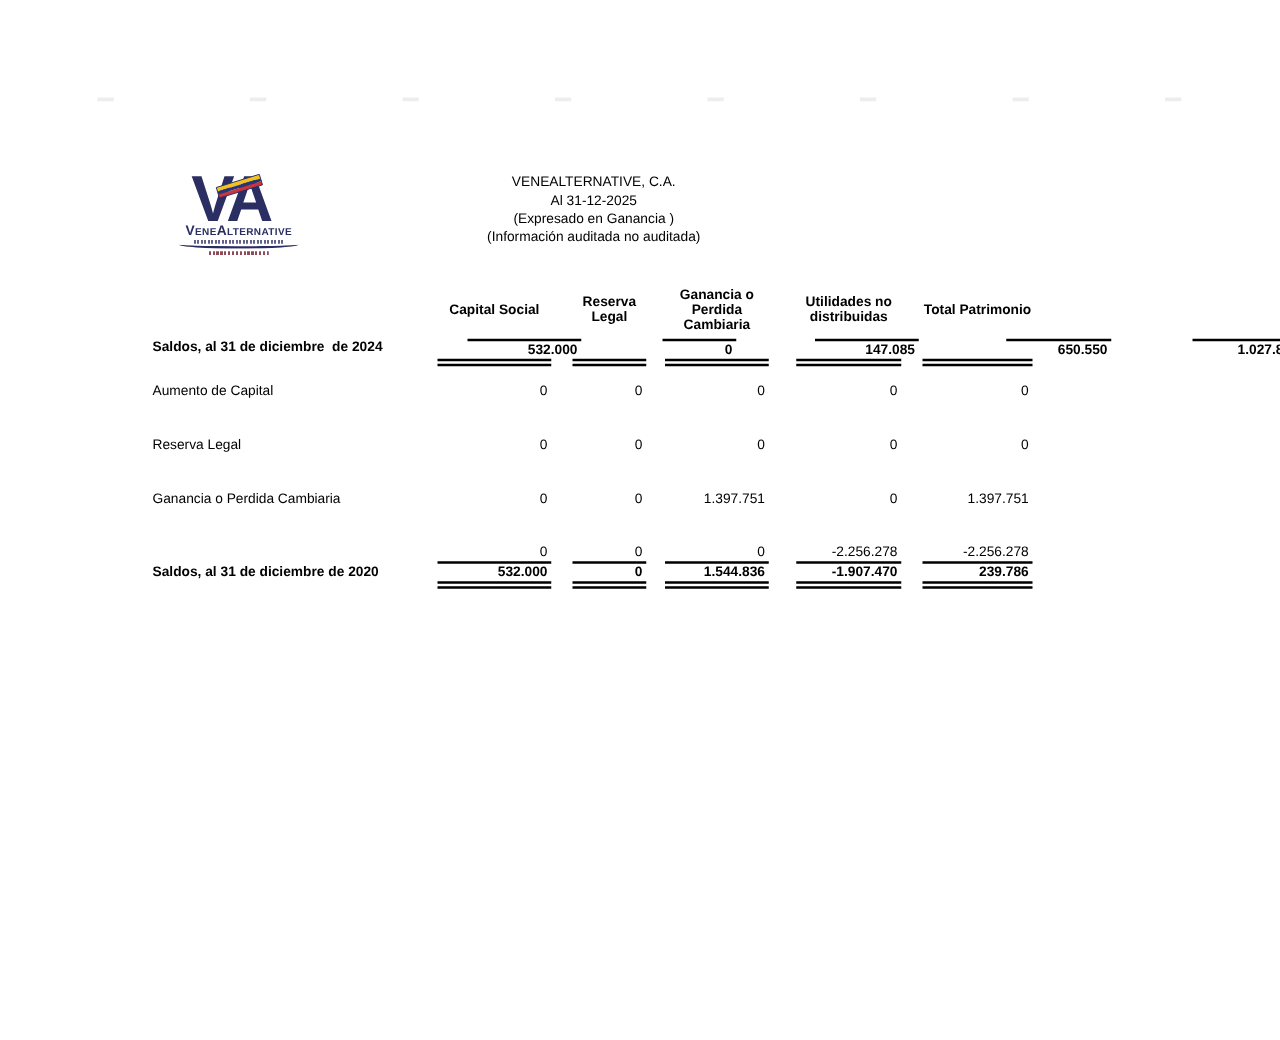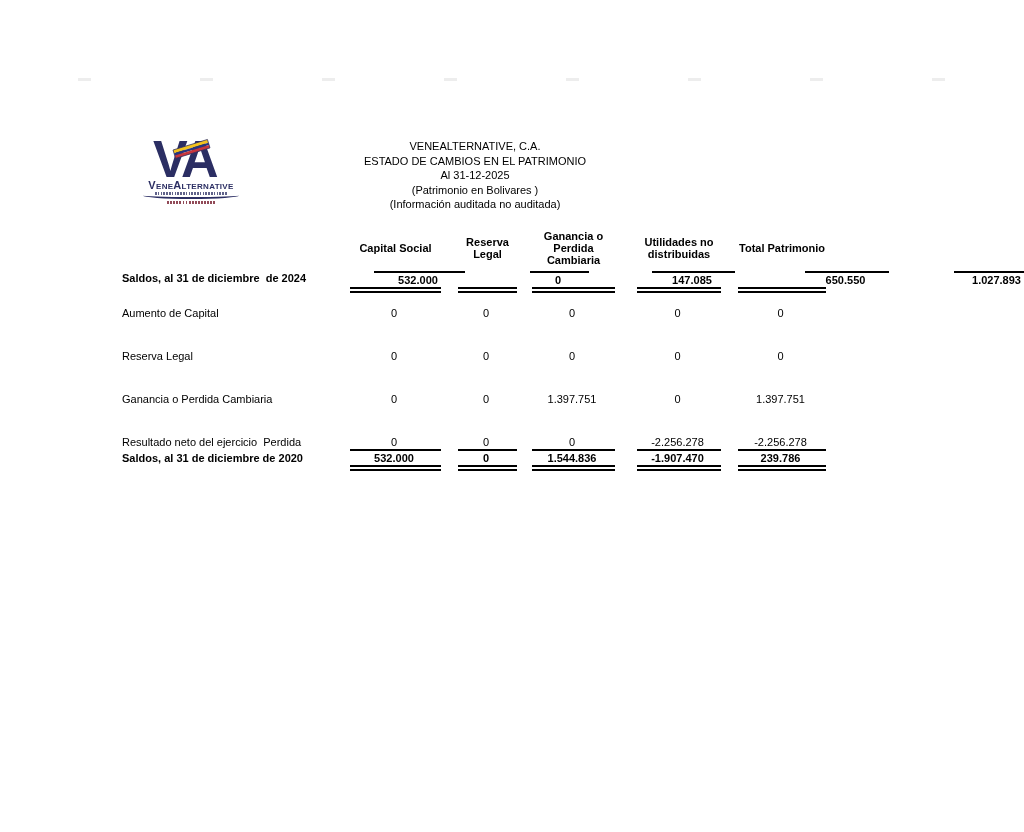--- a/index.html
+++ b/index.html
@@ -35,21 +35,21 @@
   .title-block{
     position:absolute;left:275px;top:139px;width:400px;text-align:center;
     font-size:11px;font-weight:normal;line-height:14.5px;
   }
   
   .fin-table{position:absolute;left:122px;top:224px;width:704px;font-size:11px;}
   .grid{display:grid;grid-template-columns:228px 91px 17px 59px 15px 83px 22px 84px 17px 88px;}
   .cL{grid-column:1;} .c1{grid-column:2;} .c2{grid-column:4;} .c3{grid-column:6;} .c4{grid-column:8;} .c5{grid-column:10;}
   .hdr{height:47px;align-items:center;}
   .hcell{text-align:center;font-weight:bold;line-height:12px;}
-  .num{text-align:center;padding-right:3px;}
+  .num{text-align:right;padding-right:3px;}
   .lbl{text-align:left;white-space:pre;}
   .bold{font-weight:bold;}
   .row-open{height:16px;line-height:14px;gap:24px;}
   .row-open .num{border-top:2px solid #000;box-sizing:border-box;}
   .rulerow .rule{border-top:2px solid #000;border-bottom:2px solid #000;height:6px;box-sizing:border-box;}
   .row-body{height:14px;line-height:13px;}
   .m24{margin-top:14px;} .m29{margin-top:29px;}
   .row-res{height:15px;line-height:13px;}
   .row-res .num{border-bottom:2px solid #000;box-sizing:border-box;}
   .row-close{height:14px;line-height:14px;}
@@ -81,23 +81,22 @@
         <rect x="0" y="0" width="36" height="8.8" fill="none" stroke="#2b2e63" stroke-width="0.7"></rect>
       </g>
     </svg>
     <div class="wordmark">VeneAlternative</div>
     <div class="swoosh"></div>
     <div class="rif-mark"></div>
   </div>
 
   <div class="title-block">
     <div>VENEALTERNATIVE, C.A.</div>
-    <div>ESTADO DE CAMBIOS EN EL PATRIMONIO</div>
     <div>Al 31-12-2025</div>
-    <div>(Patrimonio en Bolivares )</div>
+    <div>(Expresado en Ganancia )</div>
     <div>(Información auditada no auditada)</div>
   </div>
 
   <div class="fin-table">
 
     <div class="grid hdr">
       <div class="cL"></div>
       <div class="hcell c1">Capital Social</div>
       <div class="hcell c2">Reserva Legal</div>
       <div class="hcell c3">Ganancia o Perdida Cambiaria</div>
@@ -142,21 +141,20 @@
     <div class="grid row-body m29">
       <div class="lbl cL">Ganancia o Perdida Cambiaria</div>
       <div class="num c1">0</div>
       <div class="num c2">0</div>
       <div class="num c3">1.397.751</div>
       <div class="num c4">0</div>
       <div class="num c5">1.397.751</div>
     </div>
 
     <div class="grid row-res m29">
-      <div class="lbl cL">Resultado neto del ejercicio  Perdida</div>
       <div class="num c1">0</div>
       <div class="num c2">0</div>
       <div class="num c3">0</div>
       <div class="num c4">-2.256.278</div>
       <div class="num c5">-2.256.278</div>
     </div>
 
     <div class="grid row-close bold">
       <div class="lbl cL">Saldos, al 31 de diciembre de 2020</div>
       <div class="num c1">532.000</div>

